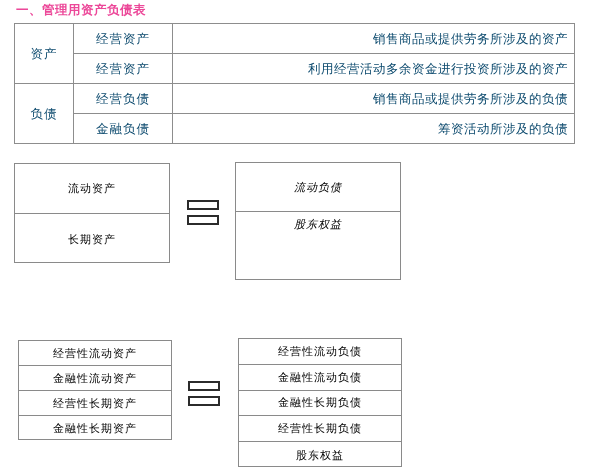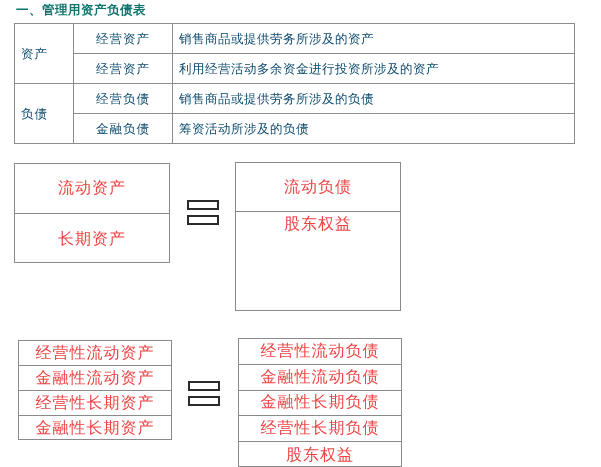--- a/index.html
+++ b/index.html
@@ -18,21 +18,21 @@
   }
 
   
   #section-title {
     position: absolute;
     left: 16px;
     top: 2px;
     font-size: 12.5px;
     font-weight: bold;
     letter-spacing: 0.5px;
-    color: #0f766e;
+    color: #ec4899;
     white-space: nowrap;
   }
 
   
   #definition-table {
     position: absolute;
     left: 14px;
     top: 23px;
     width: 561px;
     border-collapse: collapse;
@@ -42,29 +42,30 @@
   #definition-table td {
     border: 1px solid #8d8d8d;
     height: 29px;
     padding: 0 6px;
     color: #0c4a6e;
     vertical-align: middle;
     line-height: 1.2;
   }
   .col-category {
     width: 46px;
+    text-align: center;
     letter-spacing: 1px;
   }
   .col-subtype {
     width: 86px;
     text-align: center;
     letter-spacing: 1px;
   }
   .col-desc {
-    text-align: left;
+    text-align: right;
     padding-left: 8px;
     letter-spacing: 0.5px;
   }
   .group-boundary-top {
     border-top: 1.6px solid #555555 !important;
     margin-top: 28px;
   }
 
   
   .equation {
@@ -75,22 +76,22 @@
     position: absolute;
     border: 1.3px solid #8a8a8a;
     box-sizing: border-box;
     background: #ffffff;
   }
   .eq-cell {
     box-sizing: border-box;
     display: flex;
     align-items: center;
     justify-content: center;
-    font-size: 16px;
-    color: #ef4444;
+    font-size: 11px;
+    color: #000000;
     letter-spacing: 1px;
     border-bottom: 1.3px solid #8a8a8a;
     white-space: nowrap;
   }
   .eq-cell:last-child {
     border-bottom: none;
   }
 
   
   .equals-sign {
@@ -105,21 +106,21 @@
     height: 10px;
     box-sizing: border-box;
     border: 2.5px solid #2b2b2b;
     background: #ffffff;
   }
 
   
   #equation-simple { left: 0; top: 0; width: 601px; height: 467px; }
   #simple-assets-box  { left: 14px;  top: 163px; width: 156px; height: 100px; }
   #simple-assets-box  .eq-cell { height: 50px; }
-  #simple-equity-box  { left: 235px; top: 162px; width: 166px; height: 149px; }
+  #simple-equity-box  { left: 235px; top: 162px; width: 166px; height: 118px; font-style: italic; }
   #simple-equity-box  .r1 { height: 49px; }
   #simple-equity-box  .r2 { height: 49px; }
   #simple-equity-box  .r3 { height: 25px; }
   #simple-equals      { left: 187px; top: 200px; }
 
   
   #equation-detailed { left: 0; top: 15px; width: 601px; height: 467px; }
   #detail-assets-box  { left: 18px;  top: 325px; width: 154px; height: 100px; }
   #detail-assets-box  .eq-cell { height: 25px; }
   #detail-equity-box  { left: 238px; top: 323px; width: 164px; height: 129px; }

